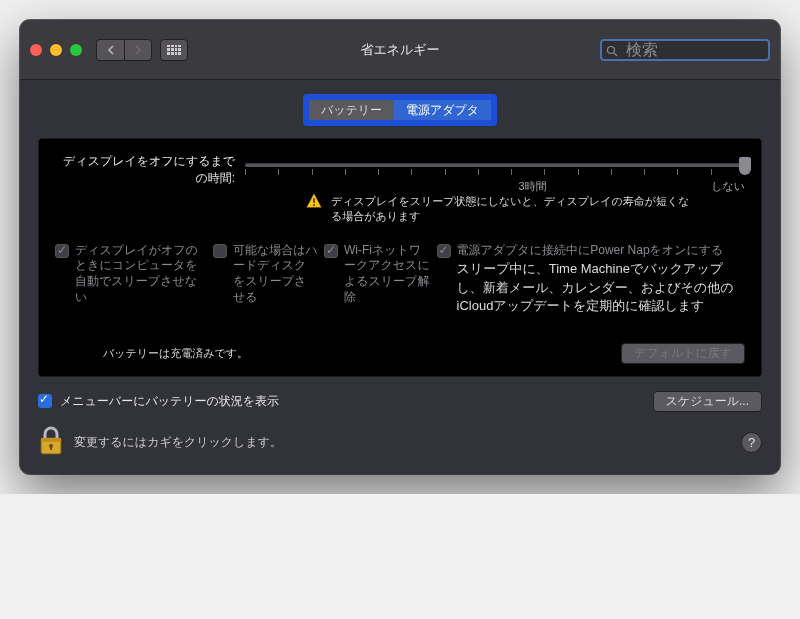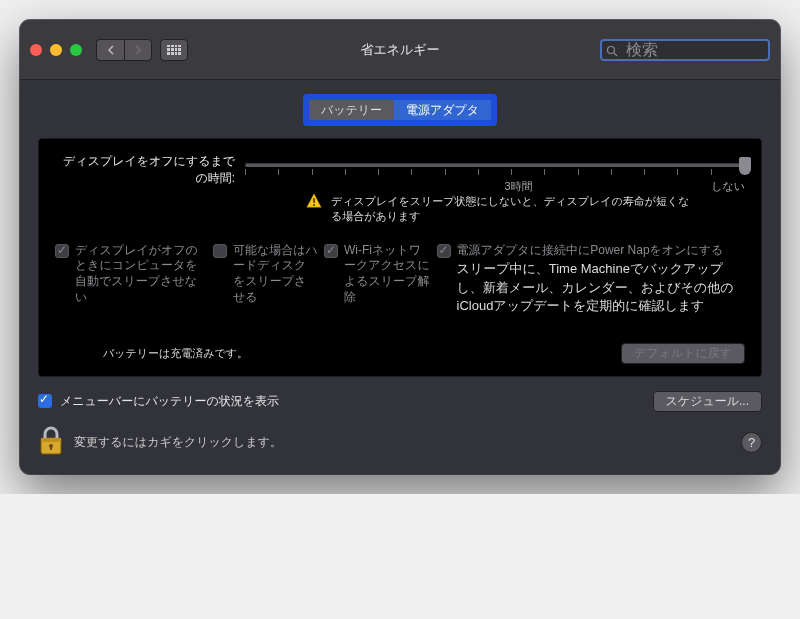--- a/index.html
+++ b/index.html
@@ -147,21 +147,21 @@
                 <span></span>
                 <span></span>
                 <span></span>
                 <span></span>
                 <span></span>
               </div>
             <div class="thumb" style="left:100%"></div>
           </div>
           <div class="slider-marks">
             <span>1分</span>
-            <span style="position:relative; left:32px;">3時間</span>
+            <span style="position:relative; left:46px;">3時間</span>
             <span>しない</span>
           </div>
           <div class="warning-row">
             <span class="warn-icon">
               <svg viewBox="0 0 20 20">
                   <path d="M10 2 L18 17 H2 Z" fill="#f5c518" stroke="#b88700" stroke-width="0.5"></path>
                   <rect x="9" y="7" width="2" height="5" fill="#5a4100"></rect>
                   <rect x="9" y="13.5" width="2" height="2" fill="#5a4100"></rect>
                 </svg>
             </span>

